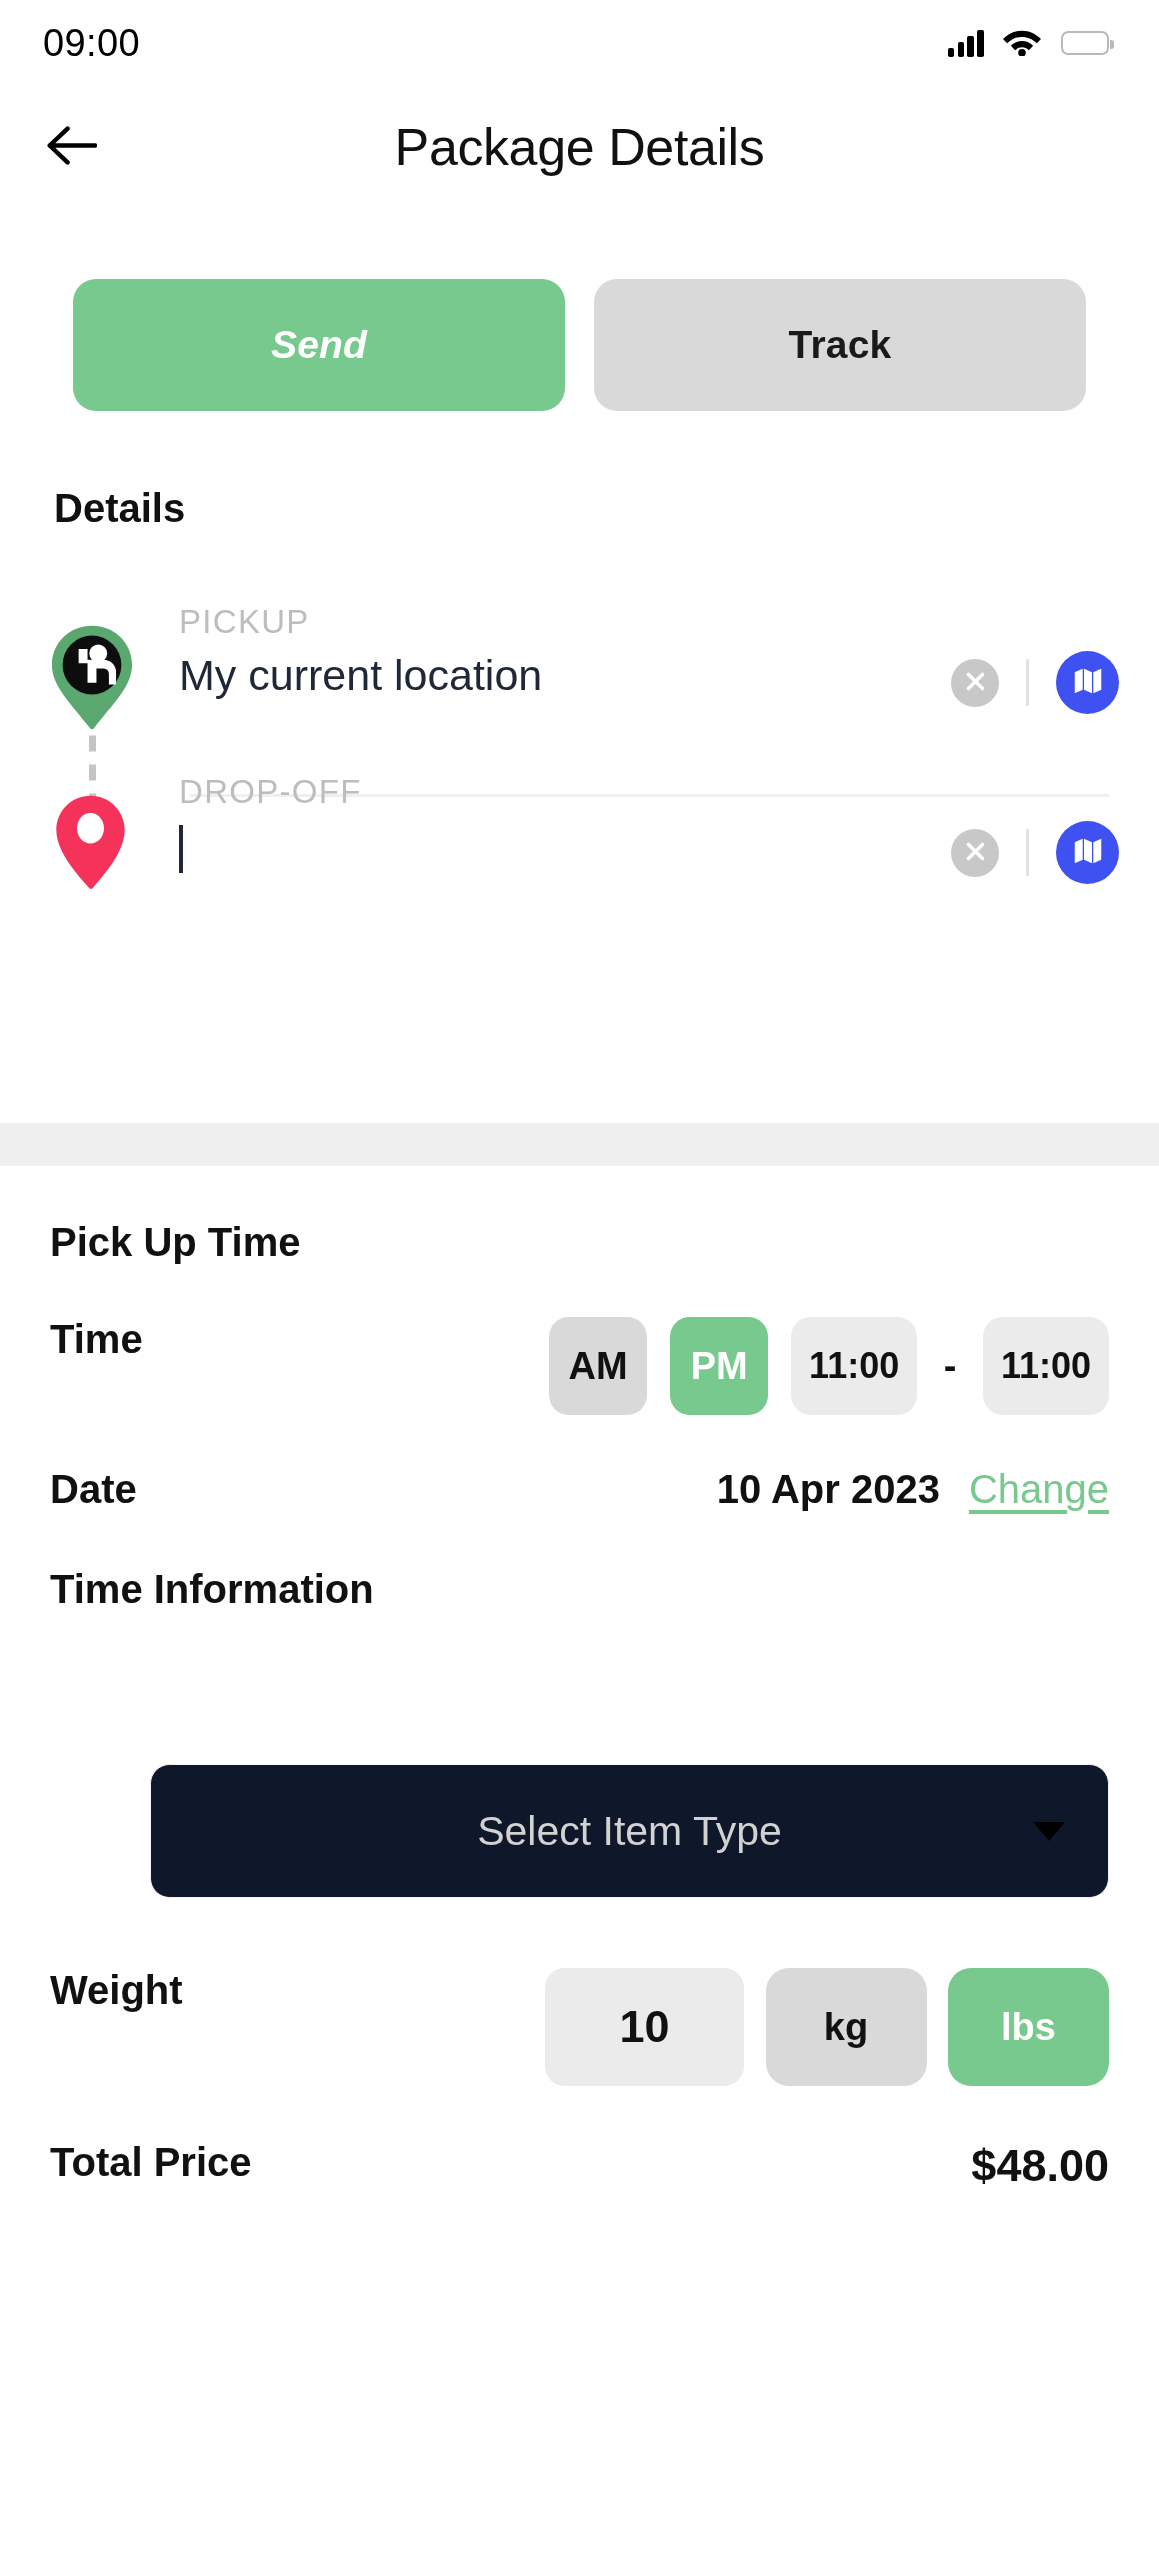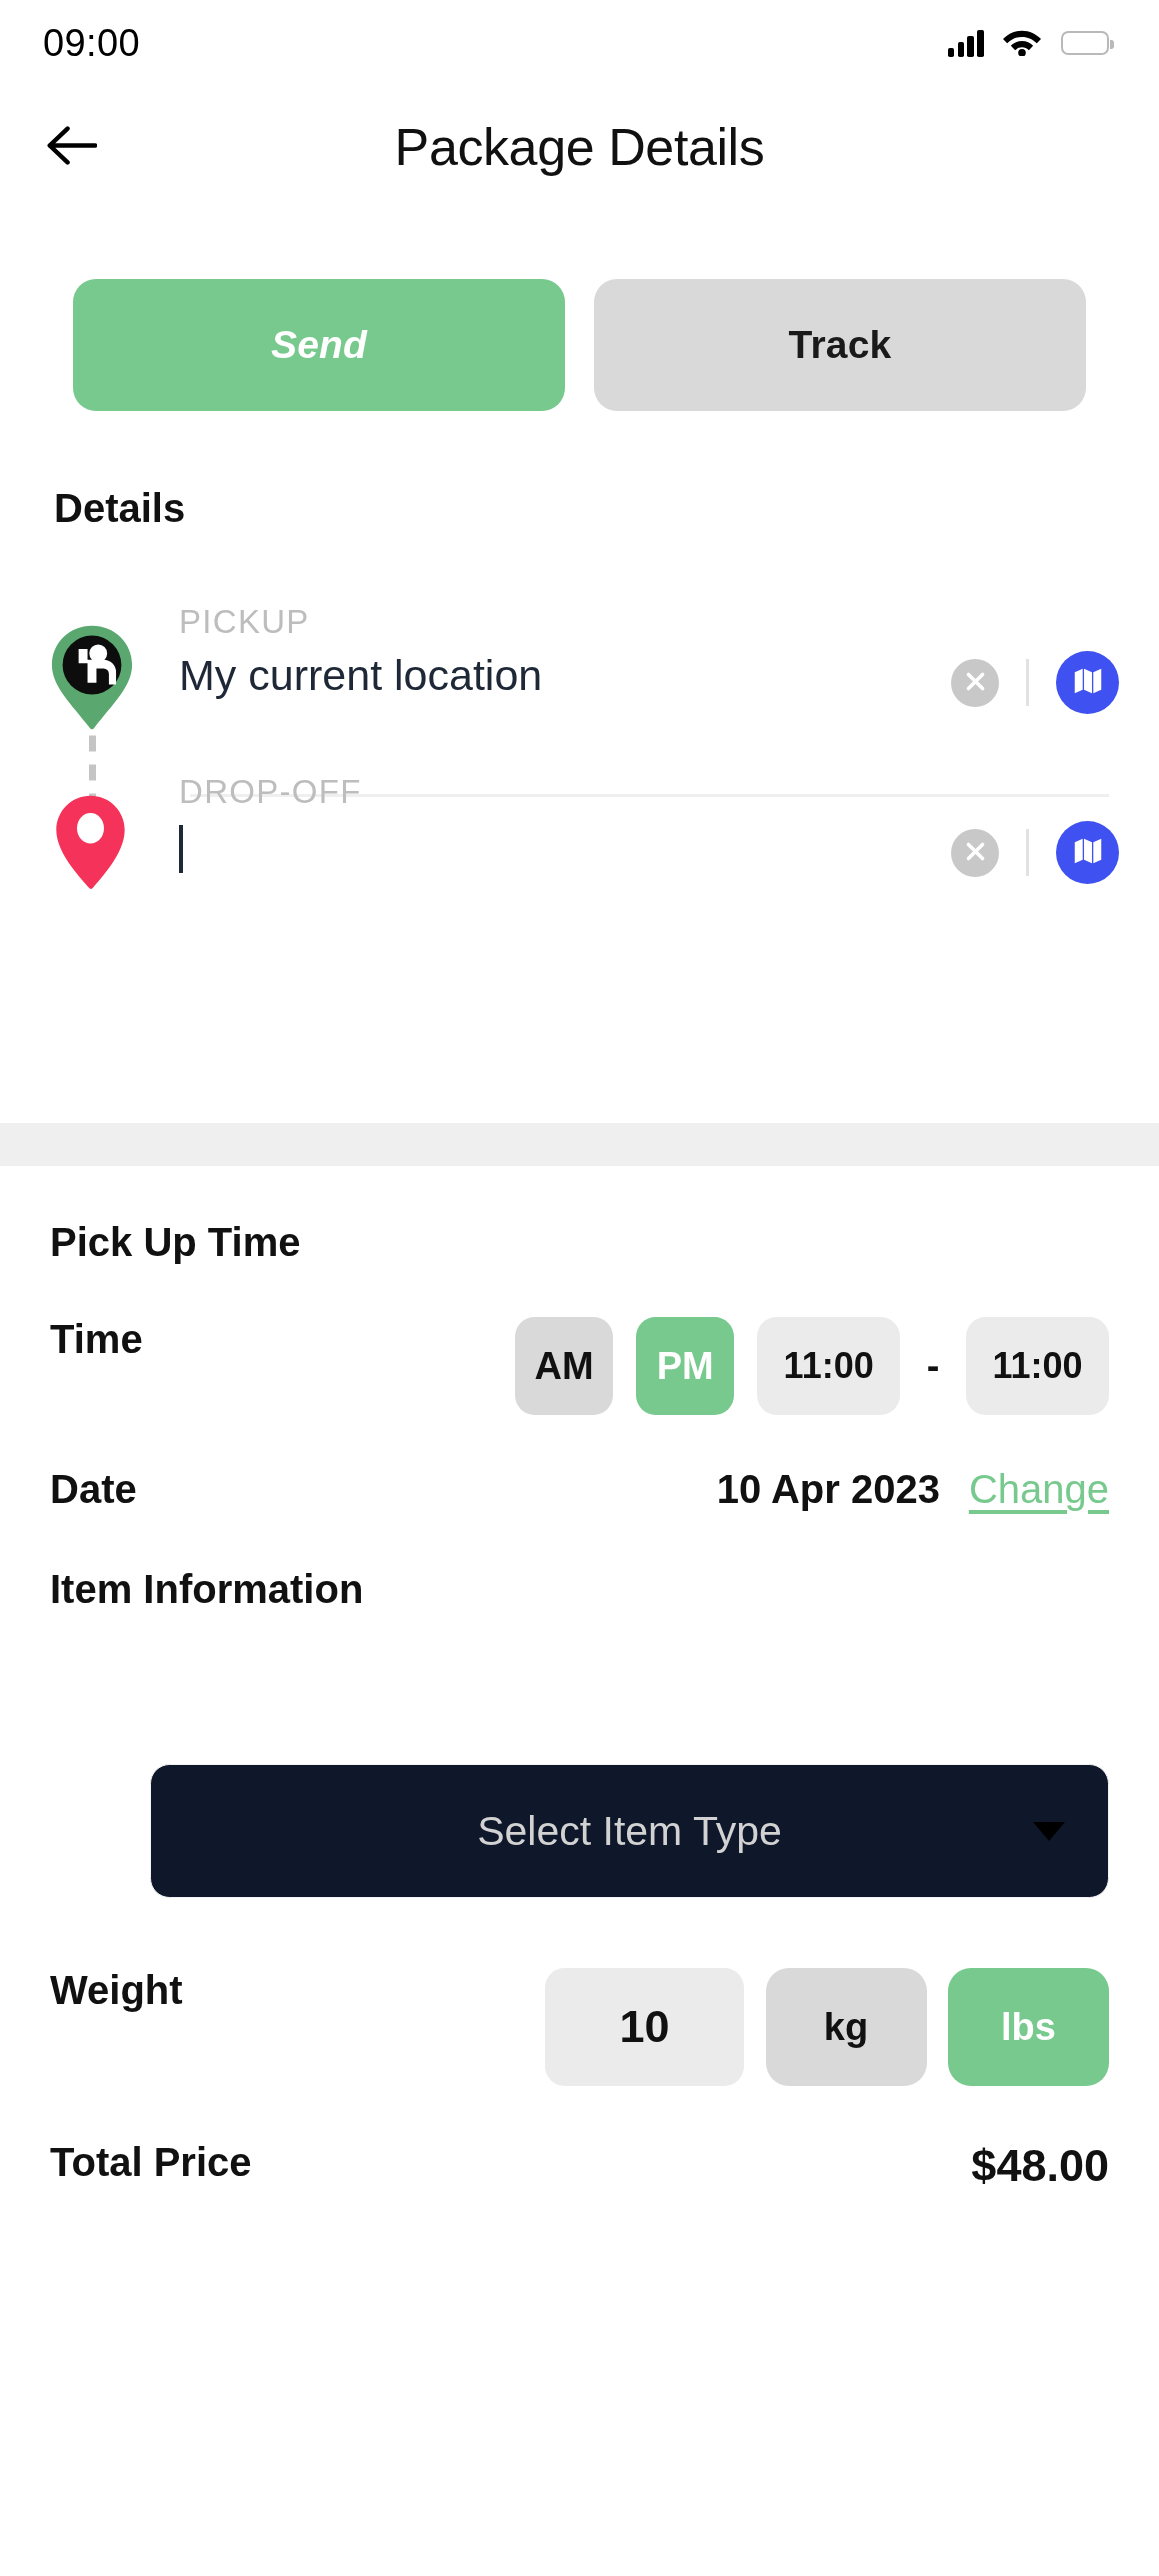--- a/index.html
+++ b/index.html
@@ -333,21 +333,21 @@
     justify-content: center;
   }
   .chip.ampm {
     width: 98px;
     height: 98px;
   }
   .chip.gray-dark { background: #d9d9d9; color: #111111; }
   .chip.green     { background: #77c98d; color: #ffffff; }
   .chip.gray-light{ background: #ebebeb; color: #111111; }
   .chip.time {
-    width: 143px;
+    width: 126px;
     height: 98px;
     font-size: 36px;
   }
   .dash-sep {
     font-size: 38px;
     font-weight: 700;
     color: #111;
     margin: 0 3.6px;
   }
 
@@ -587,21 +587,21 @@
     </div>
 
     <div class="row">
       <div class="row-label">Date</div>
       <div class="date-right">
         <span class="date-value">10 Apr 2023</span>
         <button class="change-link">Change</button>
       </div>
     </div>
 
-    <div class="section-title">Item Information</div>
+    <div class="section-title">Time Information</div>
   </div>
 
   <div class="select-wrap" style="position:absolute; top:1725px; left:100px; width:959px;">
     <span class="select-placeholder">Select Item Type</span>
     <span class="select-arrow"></span>
   </div>
 
   <div class="panel" style="top:1968px; padding:0 50px;">
 
     <div class="row" style="margin-top:0;">

